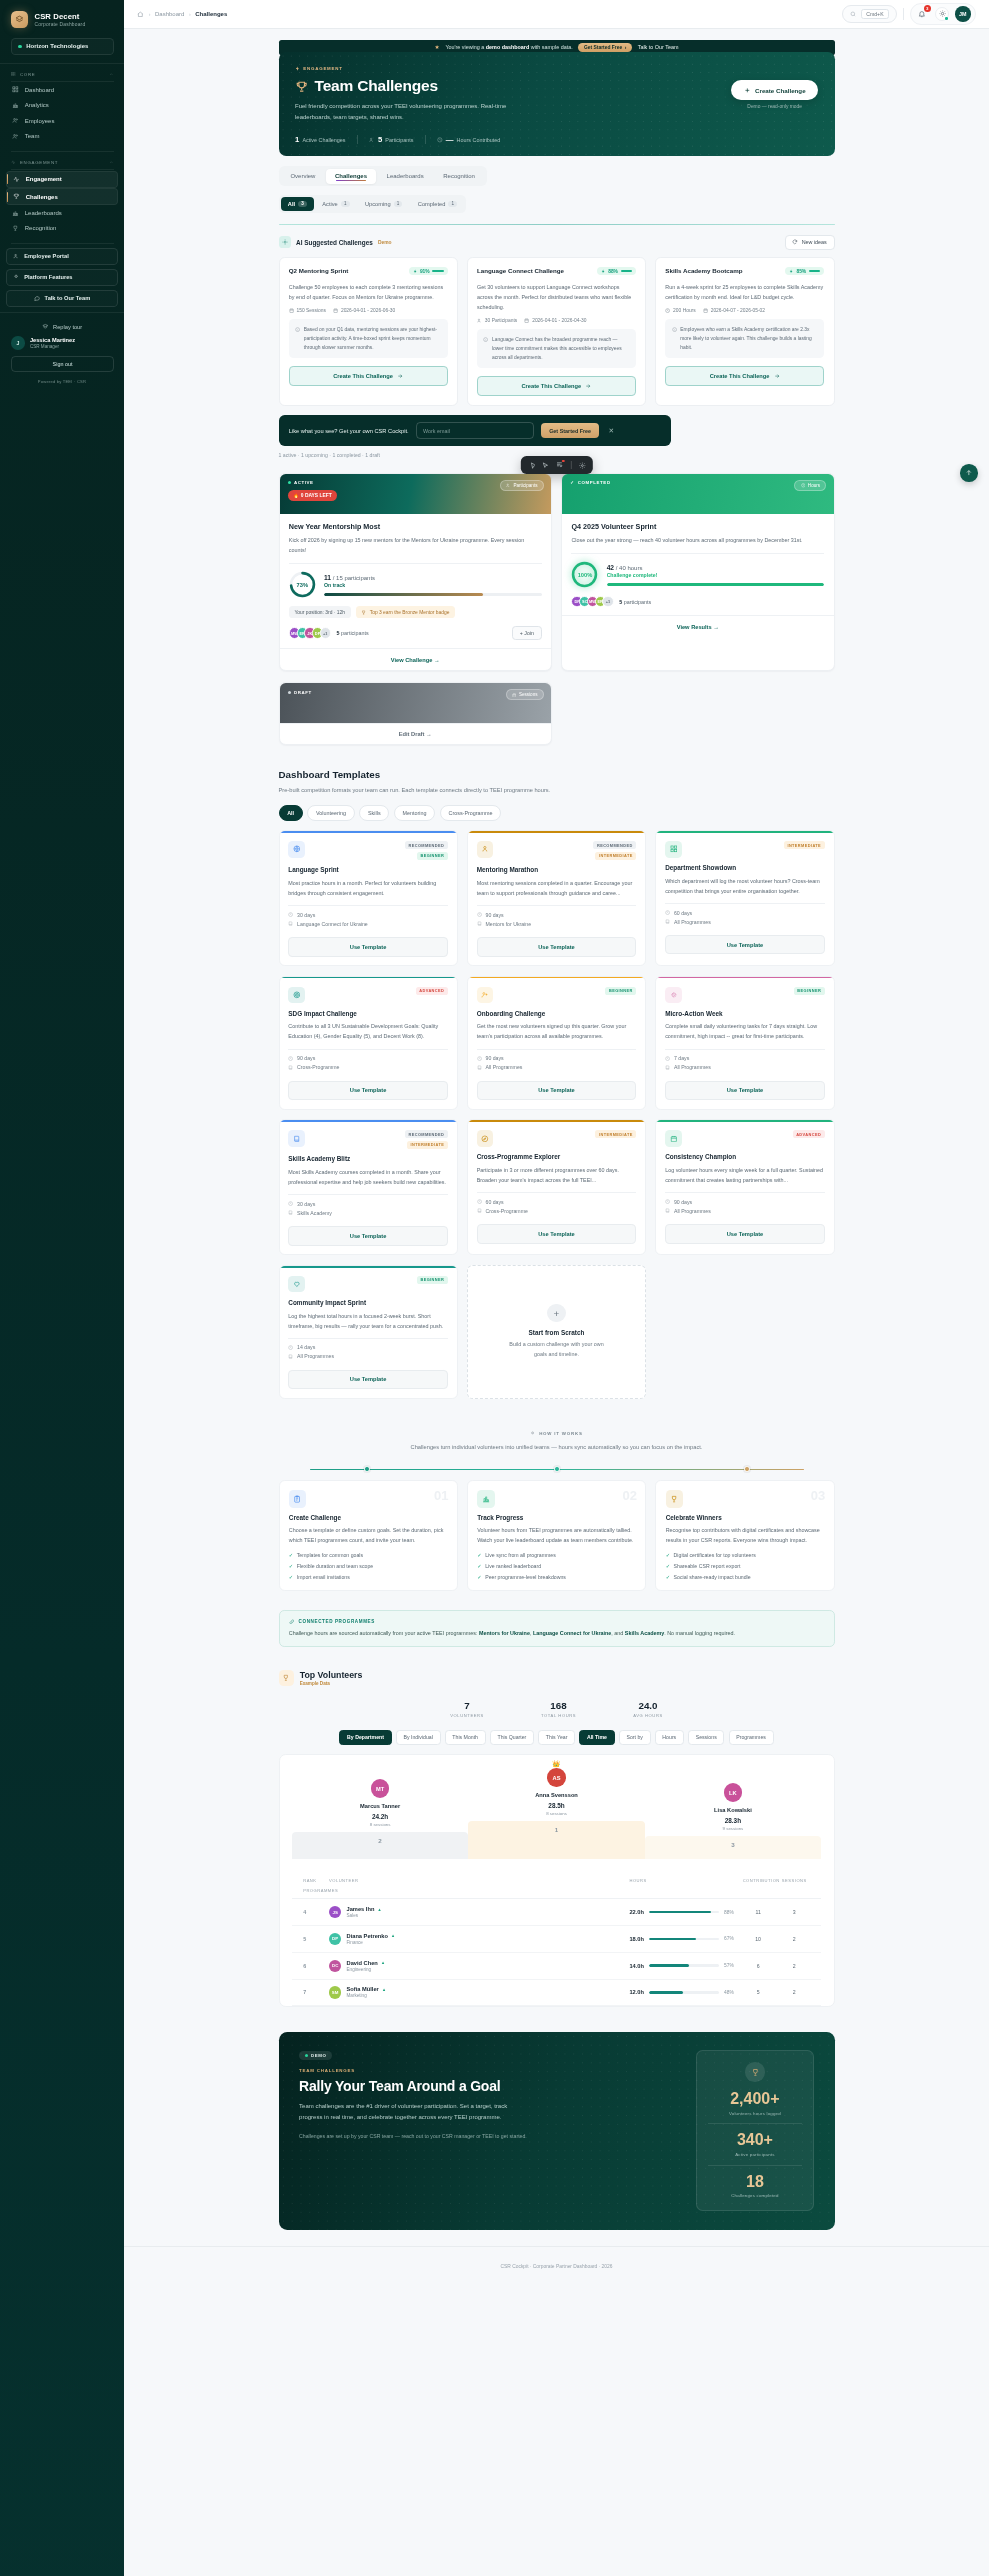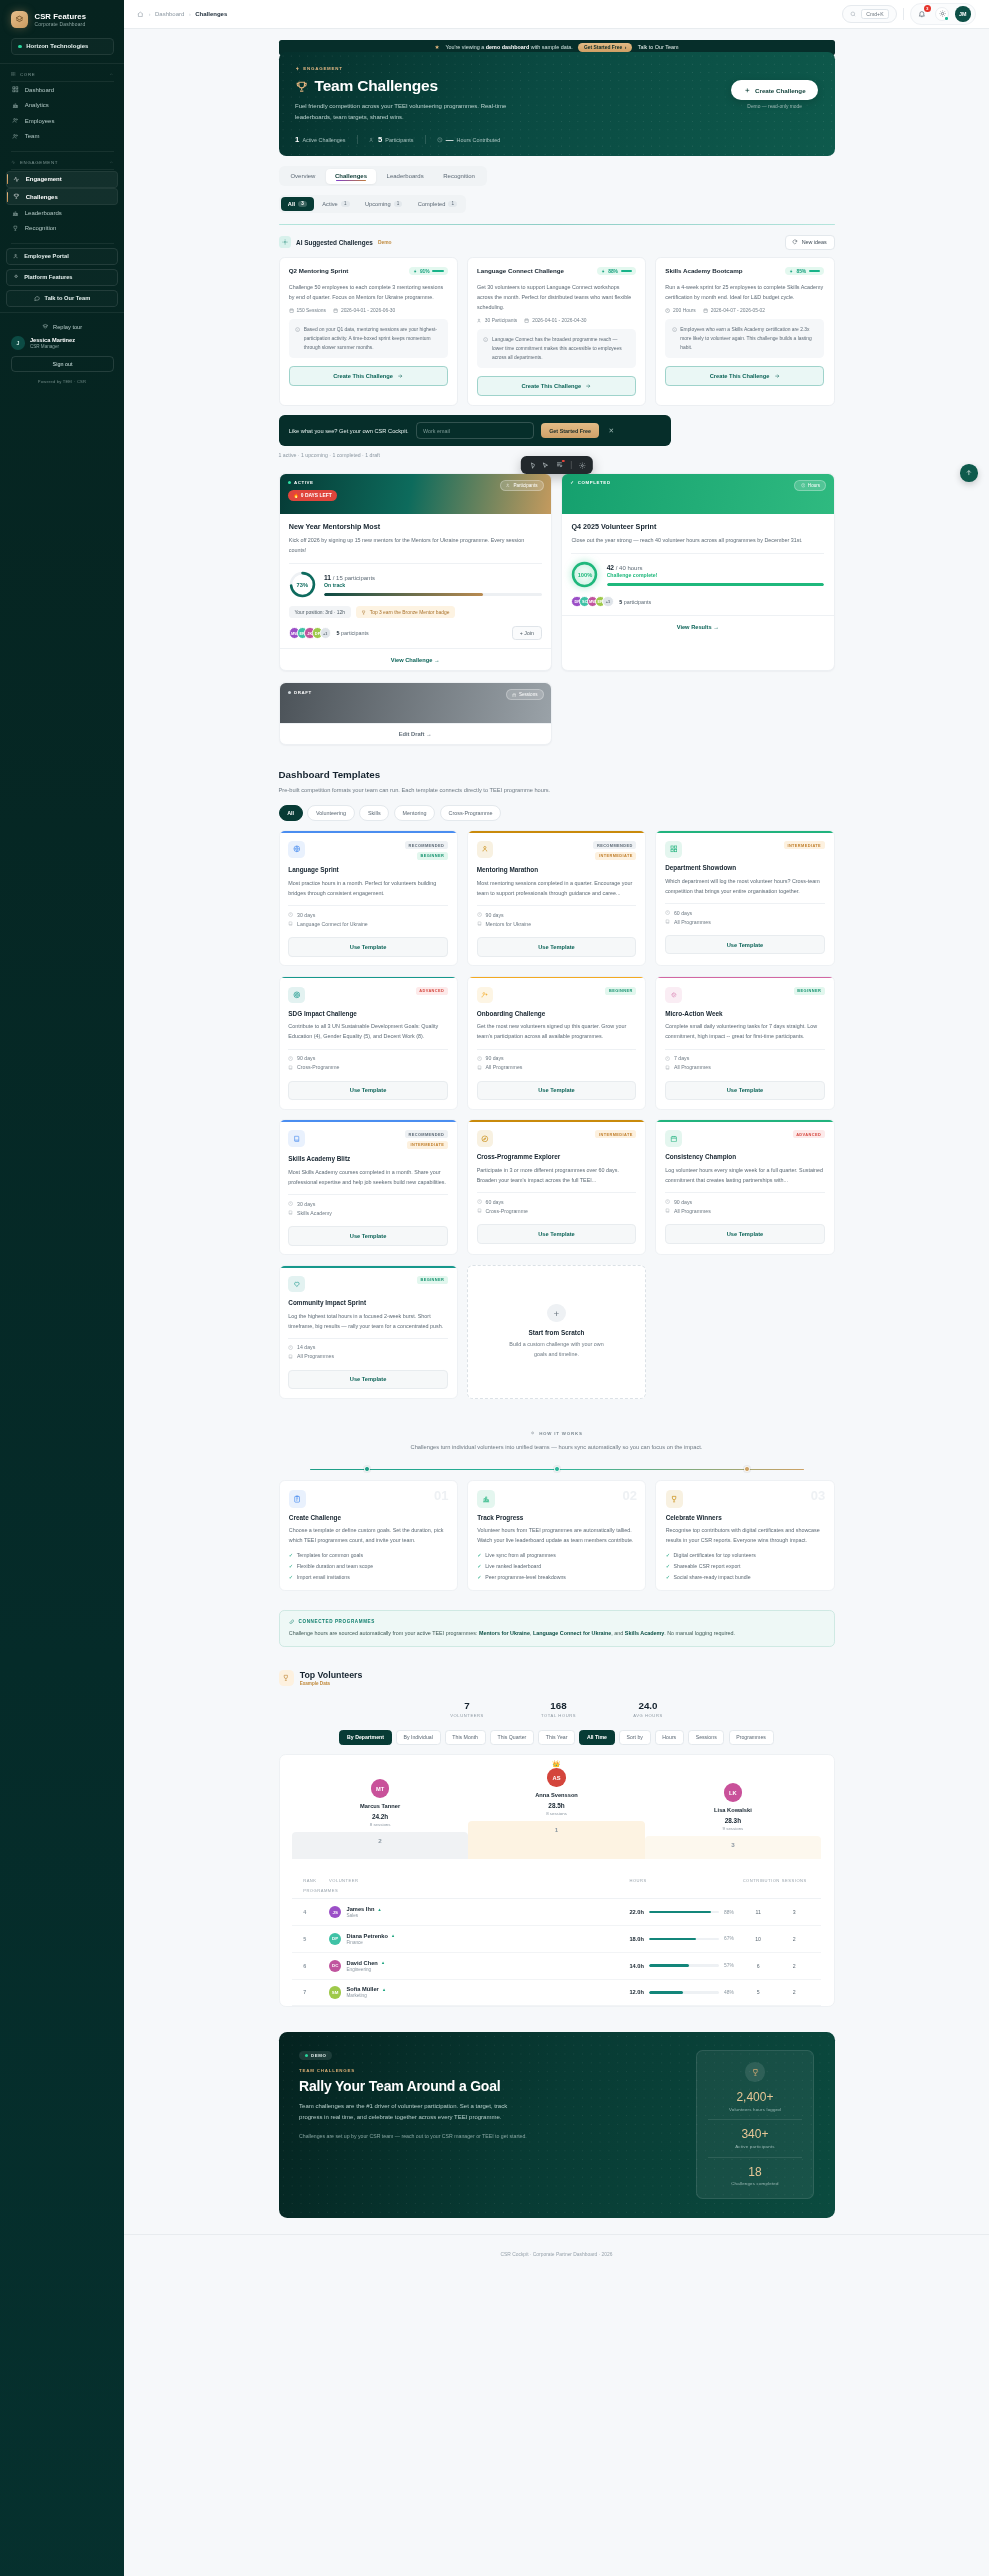--- a/index.html
+++ b/index.html
@@ -393,21 +393,21 @@
   .bot-eye{font-size:4.4px;letter-spacing:0.8px;color:#dcae74;font-weight:bold;margin-top:7.7px;}
   .bot-h{font-size:14px;font-weight:bold;margin-top:5.7px;letter-spacing:-0.2px;}
   .bot-p{font-size:6px;color:#b7cfcb;line-height:1.85;margin-top:6.7px;max-width:227px;}
   .bot-note{font-size:5.2px;color:#89a6a2;margin-top:9.3px;line-height:1.7;}
   .bot-r{
     width:118px;background:rgba(255,255,255,.06);border:0.5px solid rgba(255,255,255,.1);
     border-radius:6.7px;padding:11.3px;text-align:center;
   }
   .bot-circ{width:19.6px;height:19.6px;border-radius:50%;background:rgba(255,255,255,.1);margin:0 auto 8.2px;display:flex;align-items:center;justify-content:center;}
   .bot-circ svg{width:8.8px;height:8.8px;color:#dcae74;}
-  .bot-bigv{font-size:12px;font-weight:normal;color:#e7c696;}
+  .bot-bigv{font-size:16px;font-weight:bold;color:#e7c696;}
   .bot-bigl{font-size:4.4px;color:#9dbab6;margin-top:2.6px;letter-spacing:0.2px;}
   .bot-sep{height:0.5px;background:rgba(255,255,255,.1);margin:7.7px 0;}
 
   .footer{text-align:center;font-size:4.9px;color:#98a3ac;padding:17.5px 0 15.5px;margin-top:15.5px;border-top:0.5px solid #e8ecef;background:#f6f8fa;}
 
   
   .fab{
     position:fixed;right:11.3px;top:464px;width:17.5px;height:17.5px;border-radius:50%;
     background:#0e5a4c;display:flex;align-items:center;justify-content:center;box-shadow:0 2.6px 7.2px rgba(0,0,0,.2);
   }
@@ -420,21 +420,21 @@
 
   <aside class="sidebar">
     <div class="sb-brand">
       <div class="sb-logo">
         <svg viewBox="0 0 24 24" fill="none" stroke="#5b3c17" stroke-width="2">
             <path d="M12 3l9 5-9 5-9-5 9-5z"></path>
             <path d="M3 13l9 5 9-5"></path>
           </svg>
       </div>
       <div>
-        <div class="sb-title">CSR Features</div>
+        <div class="sb-title">CSR Decent</div>
         <div class="sb-sub">Corporate Dashboard</div>
       </div>
     </div>
     <div class="sb-org">
       <span class="dot-green"></span>
       <span>Horizon Technologies</span>
     </div>
     <div class="sb-div"></div>
 
     <div class="sb-sec">

